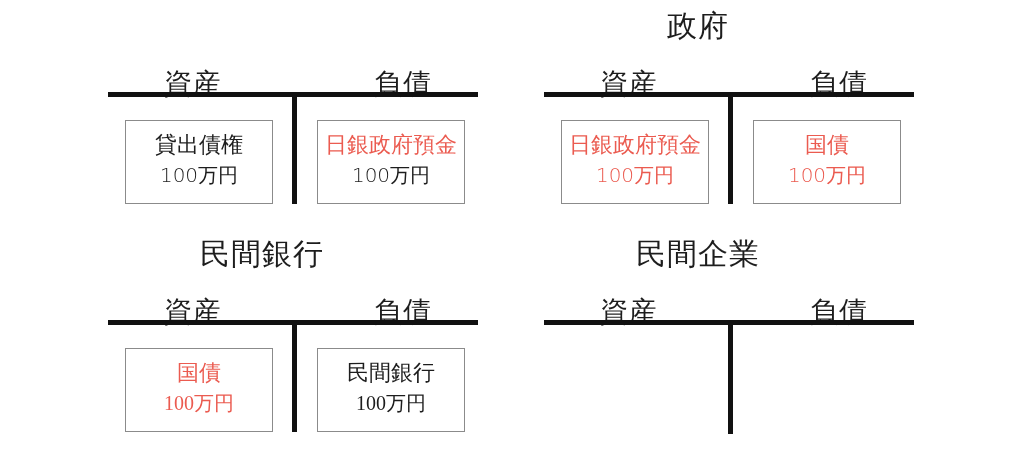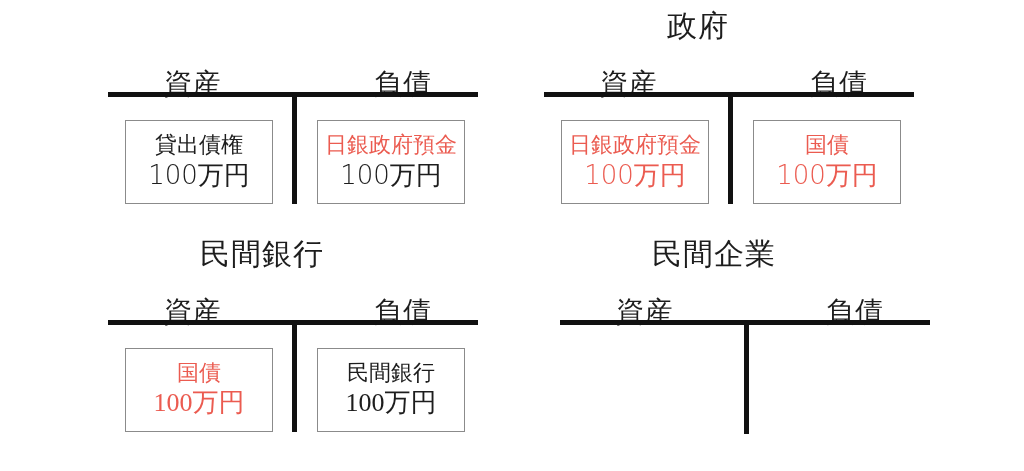--- a/index.html
+++ b/index.html
@@ -26,21 +26,21 @@
 
   
   .panel {
     position: absolute;
     width: 440px;
     height: 218px;
   }
   .panel-1 { left: 42px;  top: 8px; }
   .panel-2 { left: 478px; top: 8px; }
   .panel-3 { left: 42px;  top: 236px; font-family: Liberation Serif, serif; }
-  .panel-4 { left: 494px; top: 236px; }
+  .panel-4 { left: 478px; top: 236px; }
 
   .panel-title {
     position: absolute;
     left: 0;
     top: 0;
     width: 440px;
     text-align: center;
     font-size: 30px;
     line-height: 36px;
     letter-spacing: 1px;
@@ -113,21 +113,21 @@
   .side-liabs .value-box { left: 15px; }
 
   .box-label {
     font-size: 22px;
     line-height: 28px;
     letter-spacing: 0px;
     white-space: nowrap;
     color: #1d1d1d;
   }
   .box-amount {
-    font-size: 26px;
+    font-size: 20px;
     line-height: 32px;
     letter-spacing: 0px;
     white-space: nowrap;
     color: #1d1d1d;
     font-weight: 300;
   }
   .accent .box-label,
   .accent .box-amount { color: #eb5b50; }
   .accent-label .box-label { color: #eb5b50; }
   .accent-label .box-amount { color: #1d1d1d; }

